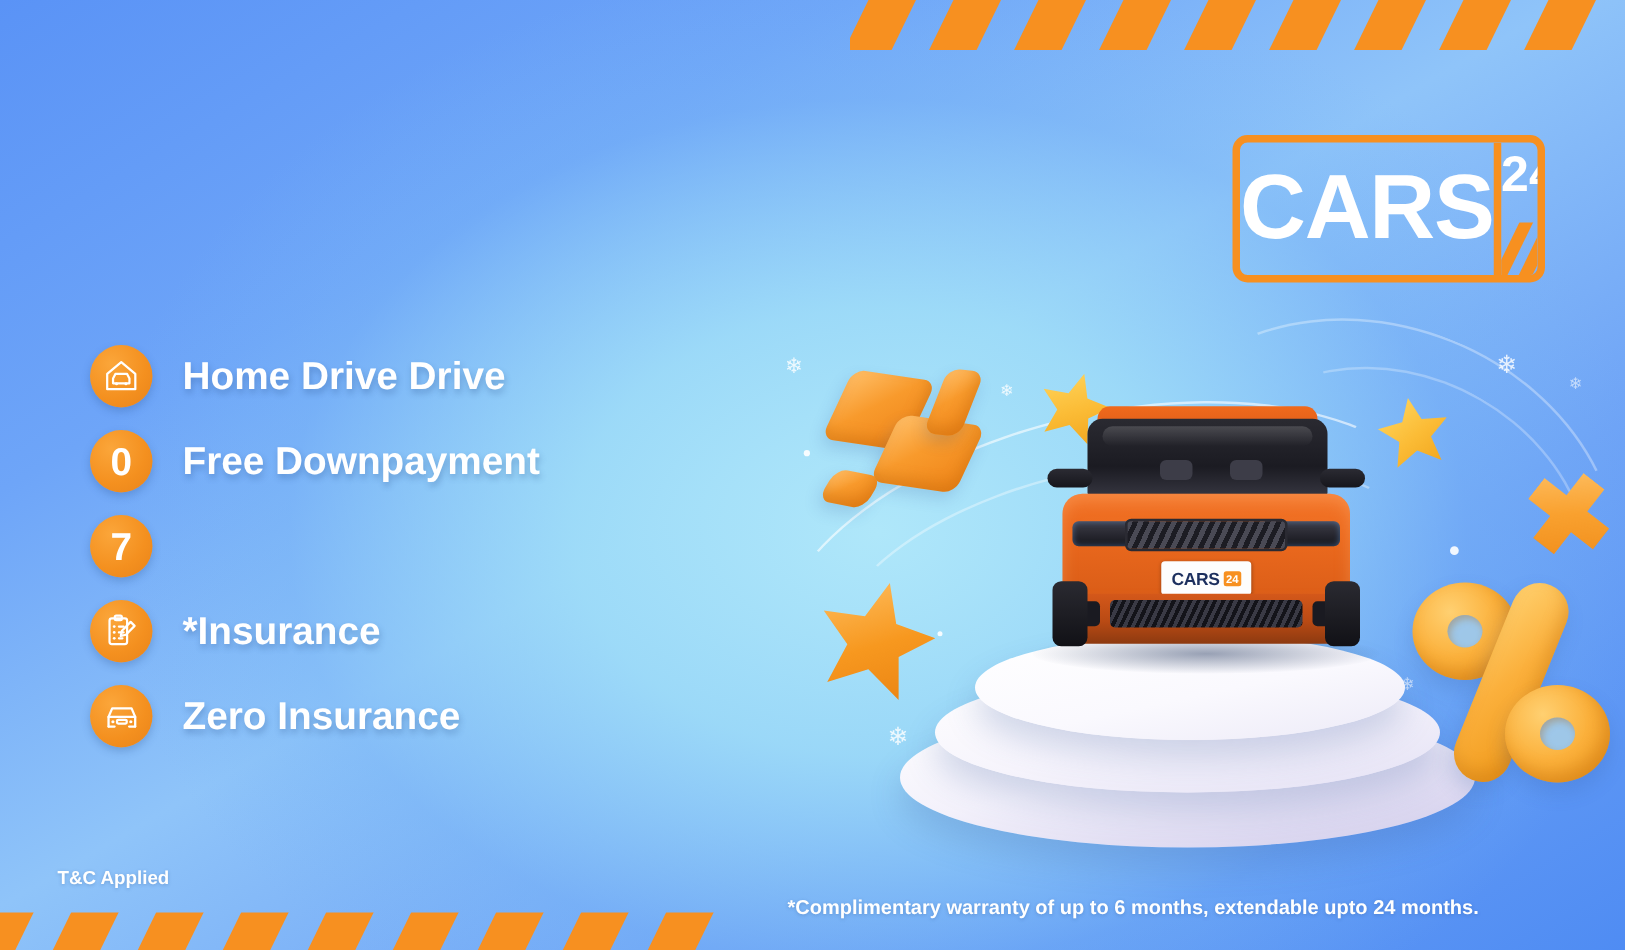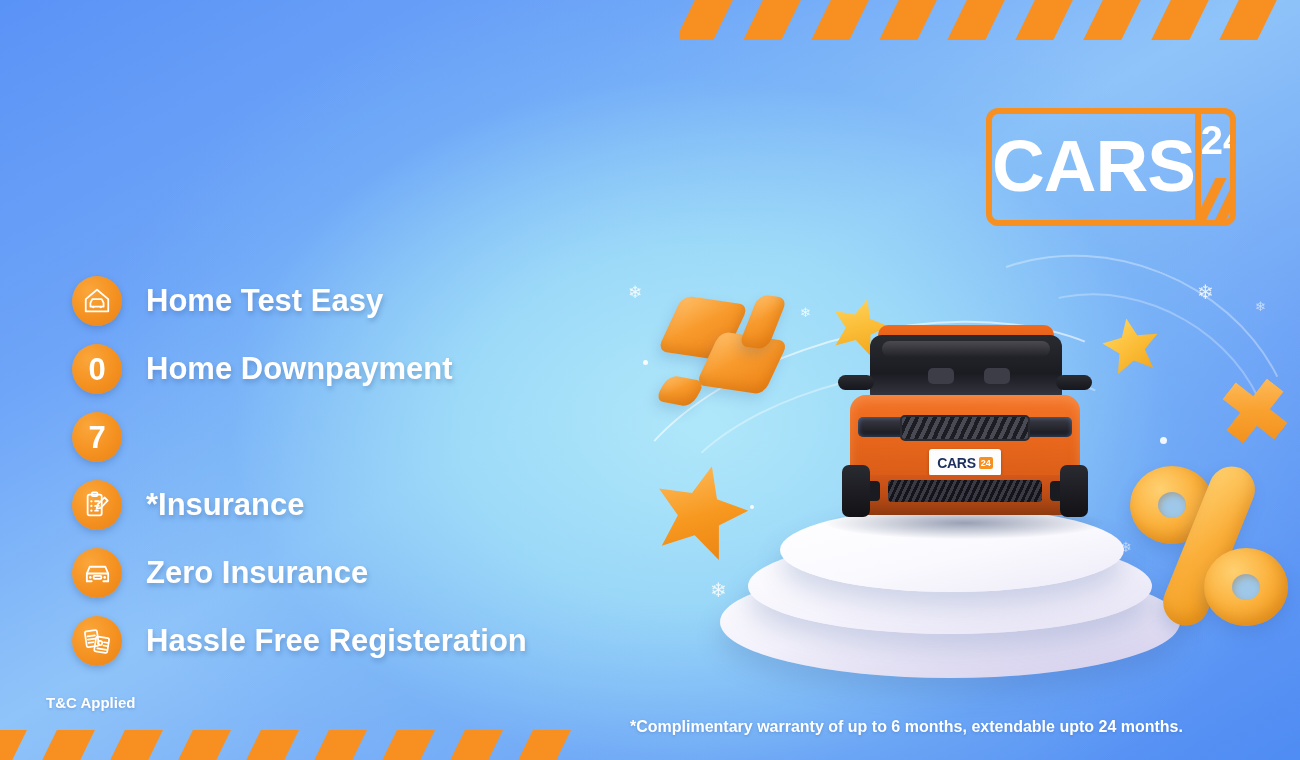--- a/index.html
+++ b/index.html
@@ -193,28 +193,28 @@
 
     <div class="feat">
       <div class="feat-badge">
         <svg width="30" height="30" viewBox="0 0 32 32" fill="none" stroke="#fff" stroke-width="1.9" stroke-linecap="round" stroke-linejoin="round">
           <path d="M4 14 L16 4 L28 14 V27 H4 Z"></path>
           <path d="M9 22 h14 v-4 l-2-4 H11 l-2 4 z"></path>
           <circle cx="12" cy="22.4" r="1.3" fill="#fff" stroke="none"></circle>
           <circle cx="20" cy="22.4" r="1.3" fill="#fff" stroke="none"></circle>
         </svg>
       </div>
-      <div class="feat-label">Home Test Easy</div>
+      <div class="feat-label">Home Drive Drive</div>
     </div>
 
     <div class="feat">
       <div class="feat-badge">
         <span class="num">0</span>
       </div>
-      <div class="feat-label">Home Downpayment</div>
+      <div class="feat-label">Free Downpayment</div>
     </div>
 
     <div class="feat">
       <div class="feat-badge">
         <span class="num">7</span>
       </div>
     </div>
 
     <div class="feat">
       <div class="feat-badge">
@@ -238,32 +238,20 @@
           <path d="M5 16 h22"></path>
           <path d="M5 24 h5 M22 24 h5"></path>
           <rect x="12" y="18.5" width="8" height="3" rx="1"></rect>
           <circle cx="8.6" cy="20" r="1.3" fill="#fff" stroke="none"></circle>
           <circle cx="23.4" cy="20" r="1.3" fill="#fff" stroke="none"></circle>
         </svg>
       </div>
       <div class="feat-label">Zero Insurance</div>
     </div>
 
-    <div class="feat">
-      <div class="feat-badge">
-        <svg width="30" height="30" viewBox="0 0 32 32" fill="none" stroke="#fff" stroke-width="1.8" stroke-linecap="round" stroke-linejoin="round">
-          <rect x="4" y="5" width="13" height="17" rx="1.8" transform="rotate(-8 10.5 13.5)"></rect>
-          <path d="M6.2 10.5 h8 M6.2 14 h8 M6.2 17.5 h5.5" transform="rotate(-8 10.5 13.5)"></path>
-          <rect x="14" y="12" width="14" height="16" rx="1.8" transform="rotate(9 21 20)"></rect>
-          <circle cx="19" cy="18.5" r="2.3" transform="rotate(9 21 20)"></circle>
-          <path d="M23 17 h4 M23 20.5 h4 M17 24.5 h10" transform="rotate(9 21 20)"></path>
-        </svg>
-      </div>
-      <div class="feat-label">Hassle Free Registeration</div>
-    </div>
 
   </div>
 
   <div id="scene">
 
     <div class="swoosh" style="left:10px;  top:330px; width:560px; height:300px; transform:rotate(-13deg);"></div>
     <div class="swoosh" style="left:60px;  top:370px; width:500px; height:250px; transform:rotate(-9deg);  opacity:.6;"></div>
     <div class="swoosh" style="left:300px; top:260px; width:400px; height:330px; transform:rotate(22deg);  opacity:.55;"></div>
     <div class="swoosh" style="left:350px; top:300px; width:330px; height:280px; transform:rotate(30deg);  opacity:.45;"></div>
 

